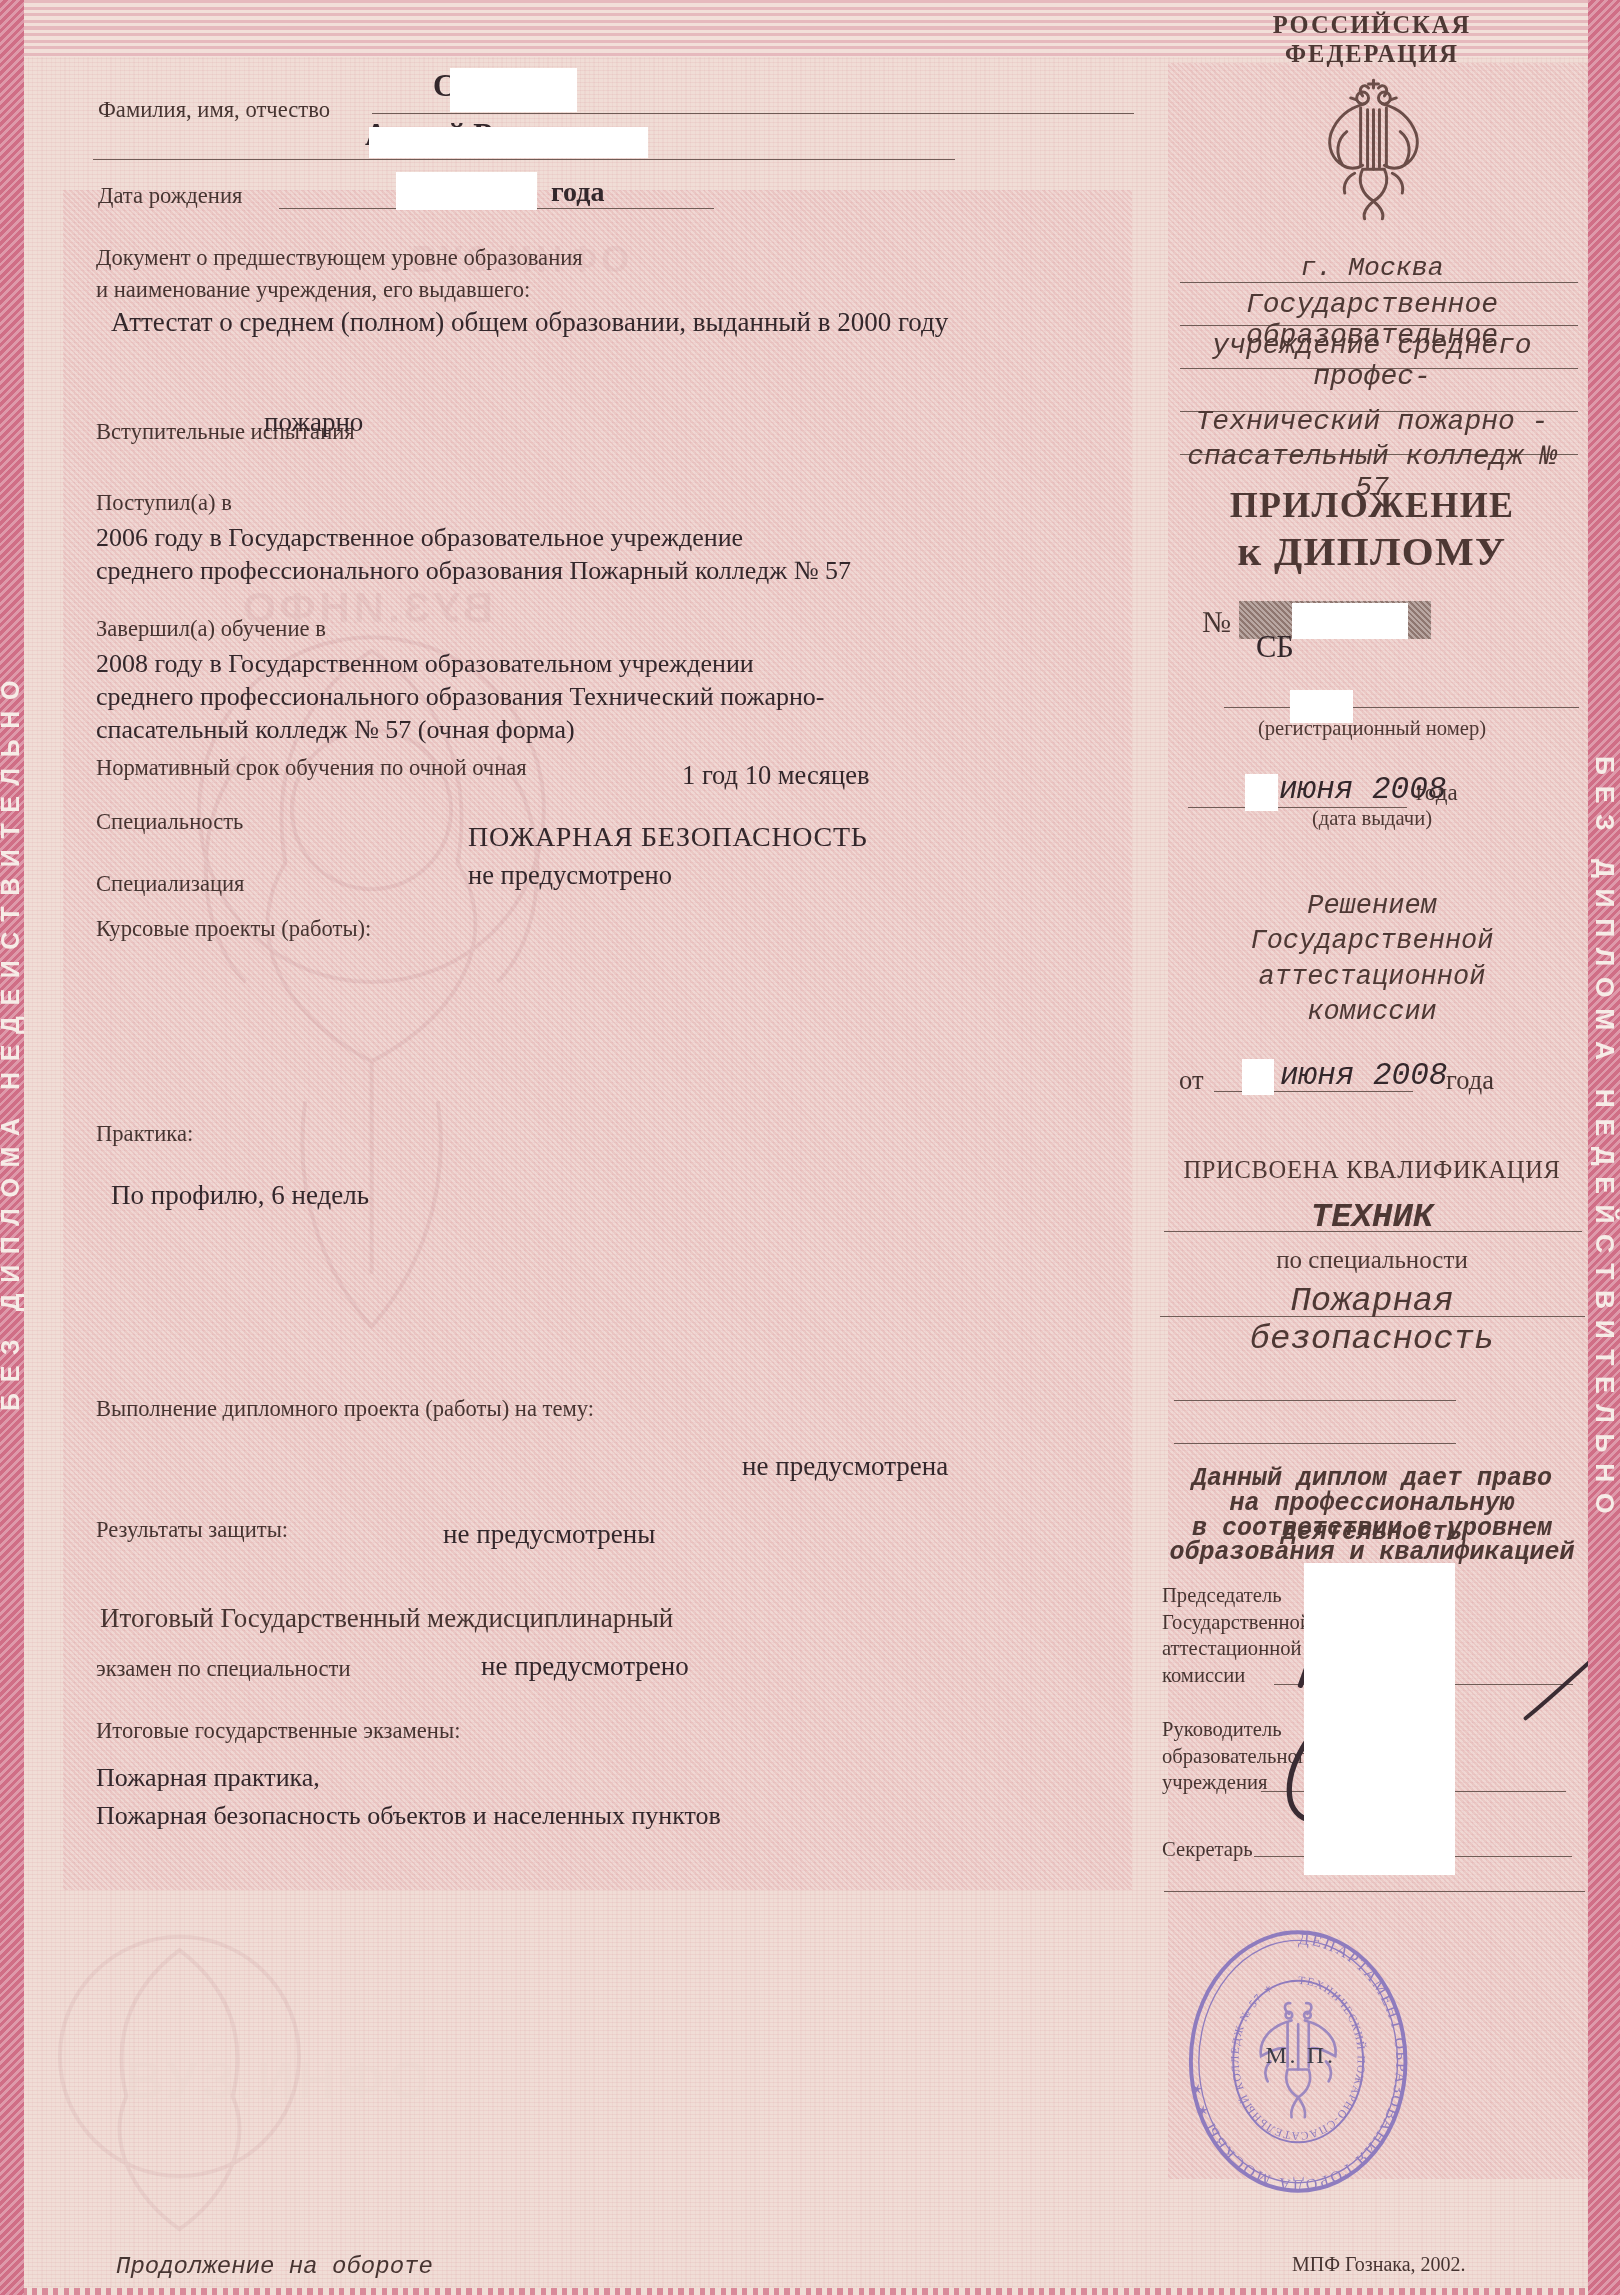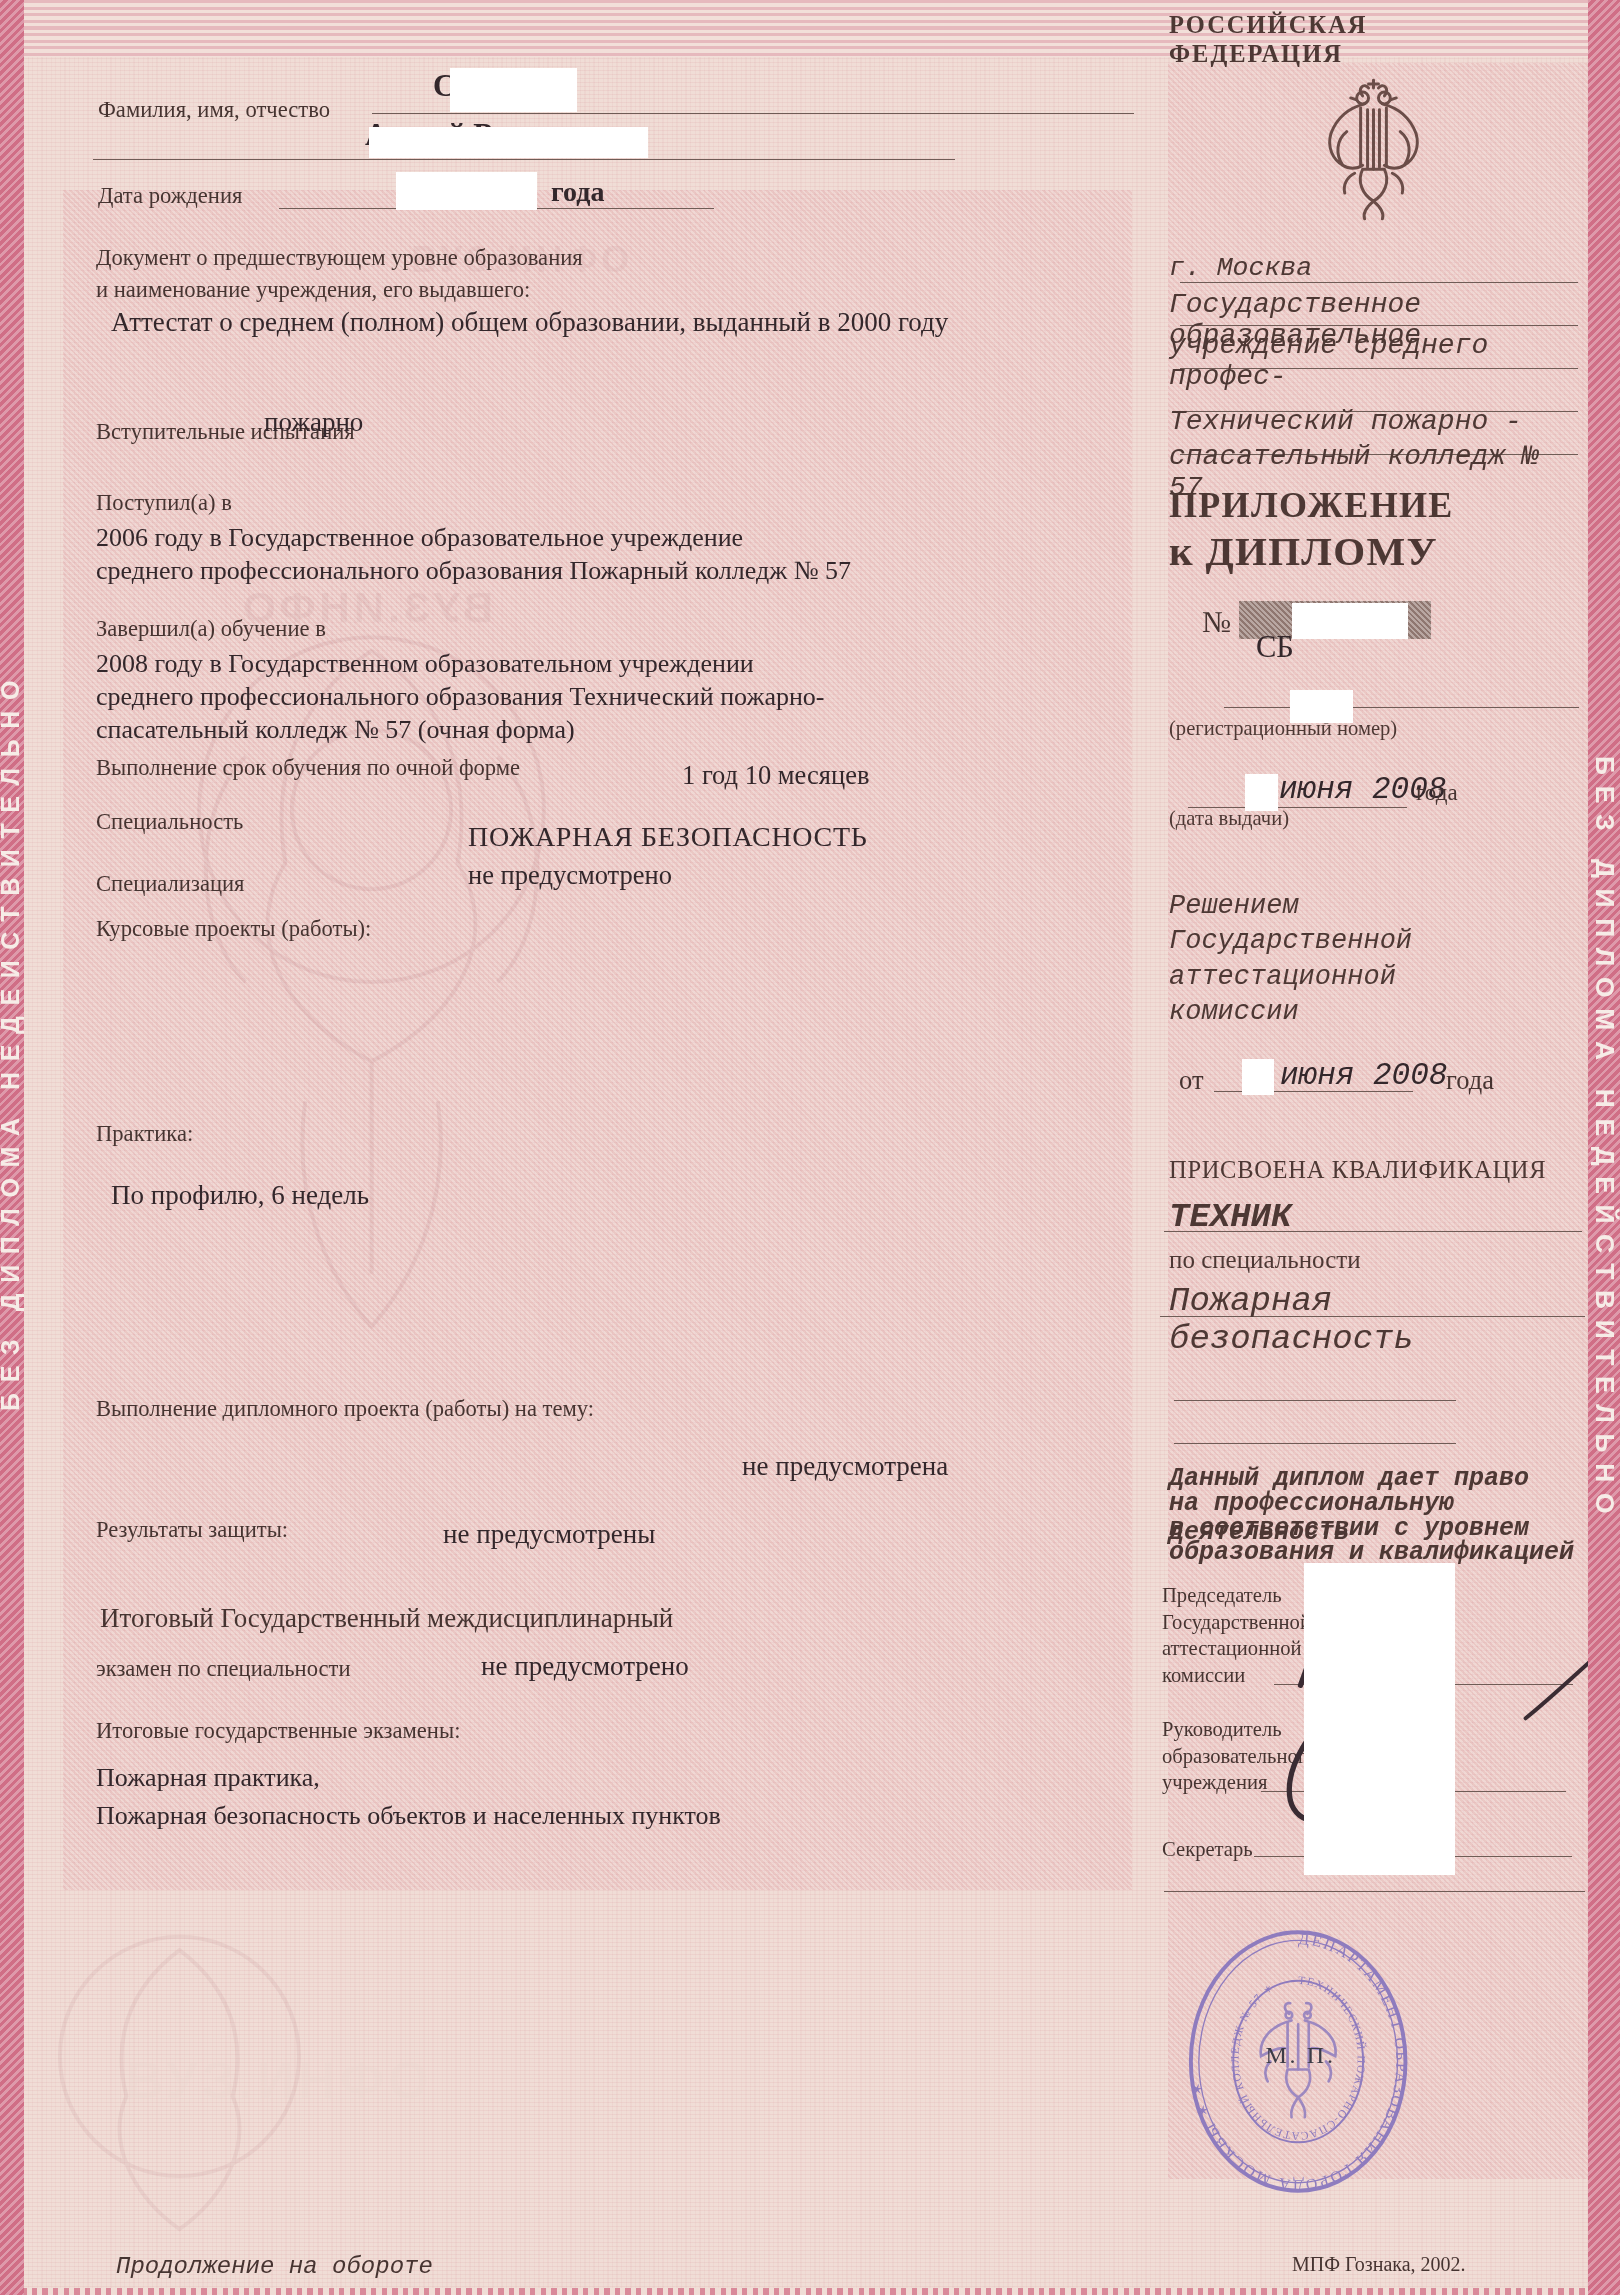--- a/index.html
+++ b/index.html
@@ -20,21 +20,21 @@
     background:#d06e86;
     background-image:repeating-linear-gradient(135deg, rgba(255,255,255,.30) 0 2.7px, rgba(0,0,0,0) 2.7px 6px);}
   .band .vtext{position:absolute;color:#f6ece7;font-weight:bold;font-family:"Liberation Sans","DejaVu Sans",sans-serif;
     writing-mode:vertical-rl;letter-spacing:10.6px;white-space:nowrap;}
   .t{position:absolute;color:#463431;white-space:nowrap;z-index:3;}
   .val{color:#33272b;}
   .it{font-style:italic;font-family:Liberation Mono, monospace;}
   .b{font-weight:bold;}
   .ln{position:absolute;border-bottom:1.3px solid #6f5c56;z-index:2;}
   .wbox{position:absolute;background:#ffffff;z-index:4;}
-  .rrow{position:absolute;left:1169px;width:406px;text-align:left;color:#4d3834;z-index:3;}
+  .rrow{position:absolute;left:1169px;width:406px;text-align:center;color:#4d3834;z-index:3;}
   .sig{position:absolute;z-index:3;}
   .wm{position:absolute;z-index:1;color:#c39094;opacity:.13;font-weight:bold;
       font-family:"Liberation Sans","DejaVu Sans",sans-serif;letter-spacing:4px;}
 </style>
 </head>
 <body>
 
 <div class="page">
 
   <div class="topstrip"></div>
@@ -86,21 +86,21 @@
 
   <div class="t" style="left:96px;top:490px;font-size:22.6px;">Поступил(а) в</div>
   <div class="t val" style="left:96px;top:523px;font-size:26px;">2006 году в Государственное образовательное учреждение</div>
   <div class="t val" style="left:96px;top:556px;font-size:26px;">среднего профессионального образования Пожарный колледж № 57</div>
 
   <div class="t" style="left:96px;top:616px;font-size:22.6px;">Завершил(а) обучение в</div>
   <div class="t val" style="left:96px;top:649px;font-size:26px;">2008 году в Государственном образовательном учреждении</div>
   <div class="t val" style="left:96px;top:682px;font-size:26px;">среднего профессионального образования Технический пожарно-</div>
   <div class="t val" style="left:96px;top:715px;font-size:26px;">спасательный колледж № 57 (очная форма)</div>
 
-  <div class="t" style="left:96px;top:755px;font-size:22.6px;">Выполнение срок обучения по очной форме</div>
+  <div class="t" style="left:96px;top:755px;font-size:22.6px;">Нормативный срок обучения по очной очная</div>
   <div class="t val" style="left:682px;top:760px;font-size:26.5px;">1 год 10 месяцев</div>
 
   <div class="t" style="left:96px;top:809px;font-size:22.6px;">Специальность</div>
   <div class="t val" style="left:468px;top:821px;font-size:28px;letter-spacing:0.7px;">ПОЖАРНАЯ БЕЗОПАСНОСТЬ</div>
 
   <div class="t" style="left:96px;top:862px;font-size:22.6px;margin-top:9px;">Специализация</div>
   <div class="t val" style="left:468px;top:860px;font-size:26.5px;">не предусмотрено</div>
 
   <div class="t" style="left:96px;top:916px;font-size:22.6px;">Курсовые проекты (работы):</div>
 

